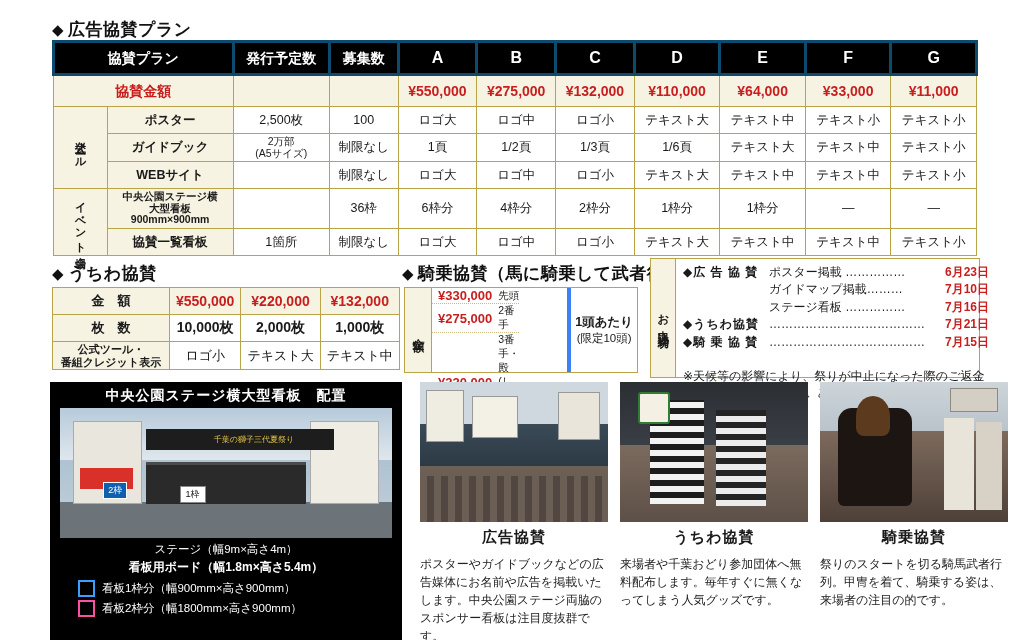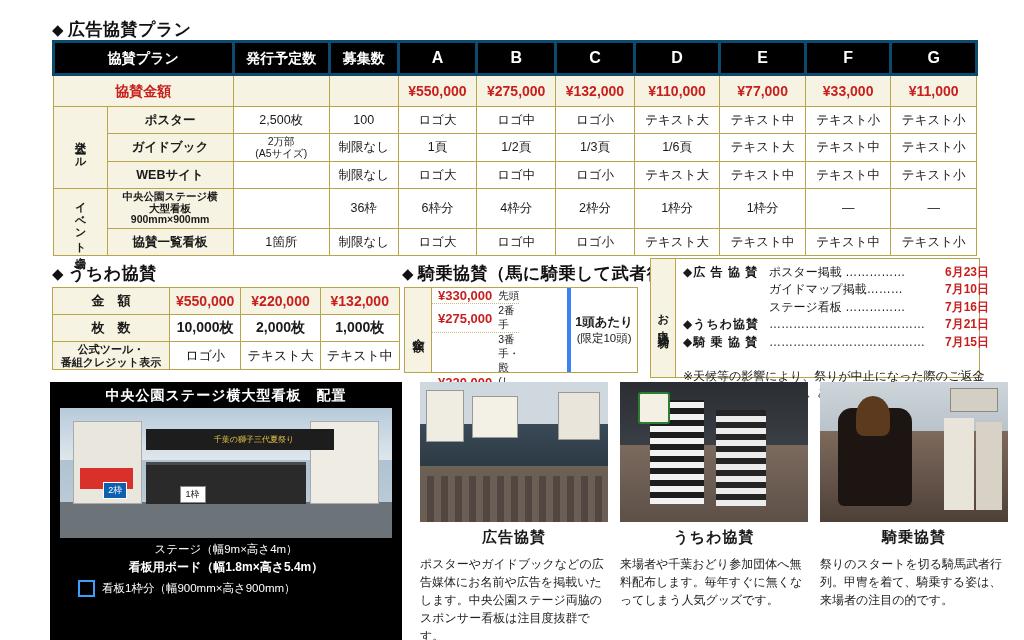--- a/index.html
+++ b/index.html
@@ -196,21 +196,21 @@
       <td class="hdr big">G</td>
     </tr>
     <tr class="amount-row">
       <td class="lbl" colspan="2">協賛金額</td>
       <td style="background:#f6f3e2;"></td>
       <td style="background:#f6f3e2;"></td>
       <td>¥550,000</td>
       <td>¥275,000</td>
       <td>¥132,000</td>
       <td>¥110,000</td>
-      <td>¥77,000</td>
+      <td>¥64,000</td>
       <td>¥33,000</td>
       <td>¥11,000</td>
     </tr>
 
     <tr>
       <td class="grouplabel" rowspan="3">公式ツール</td>
       <td class="rowlabel">ポスター</td>
       <td class="v">2,500枚</td>
       <td class="v">100</td>
       <td class="v">ロゴ大</td>
@@ -380,20 +380,24 @@
       <div class="lp-box2">2枠</div>
       <div class="lp-box1">1枠</div>
     </div>
     <div class="cap-line">ステージ（幅9m×高さ4m）</div>
     <div class="cap-strong">看板用ボード（幅1.8m×高さ5.4m）</div>
     <div class="legend">
       <div class="legend-row">
         <span class="sw"></span>
         <span>看板1枠分（幅900mm×高さ900mm）</span>
       </div>
+      <div class="legend-row">
+        <span class="sw pink"></span>
+        <span>看板2枠分（幅1800mm×高さ900mm）</span>
+      </div>
     </div>
   </div>
 
   <div class="photo-card pc1">
     <div class="pc-img ph1">
       <div class="b1"></div>
         <div class="b2"></div>
       <div class="b3"></div>
         <div class="crowd"></div>
     </div>

